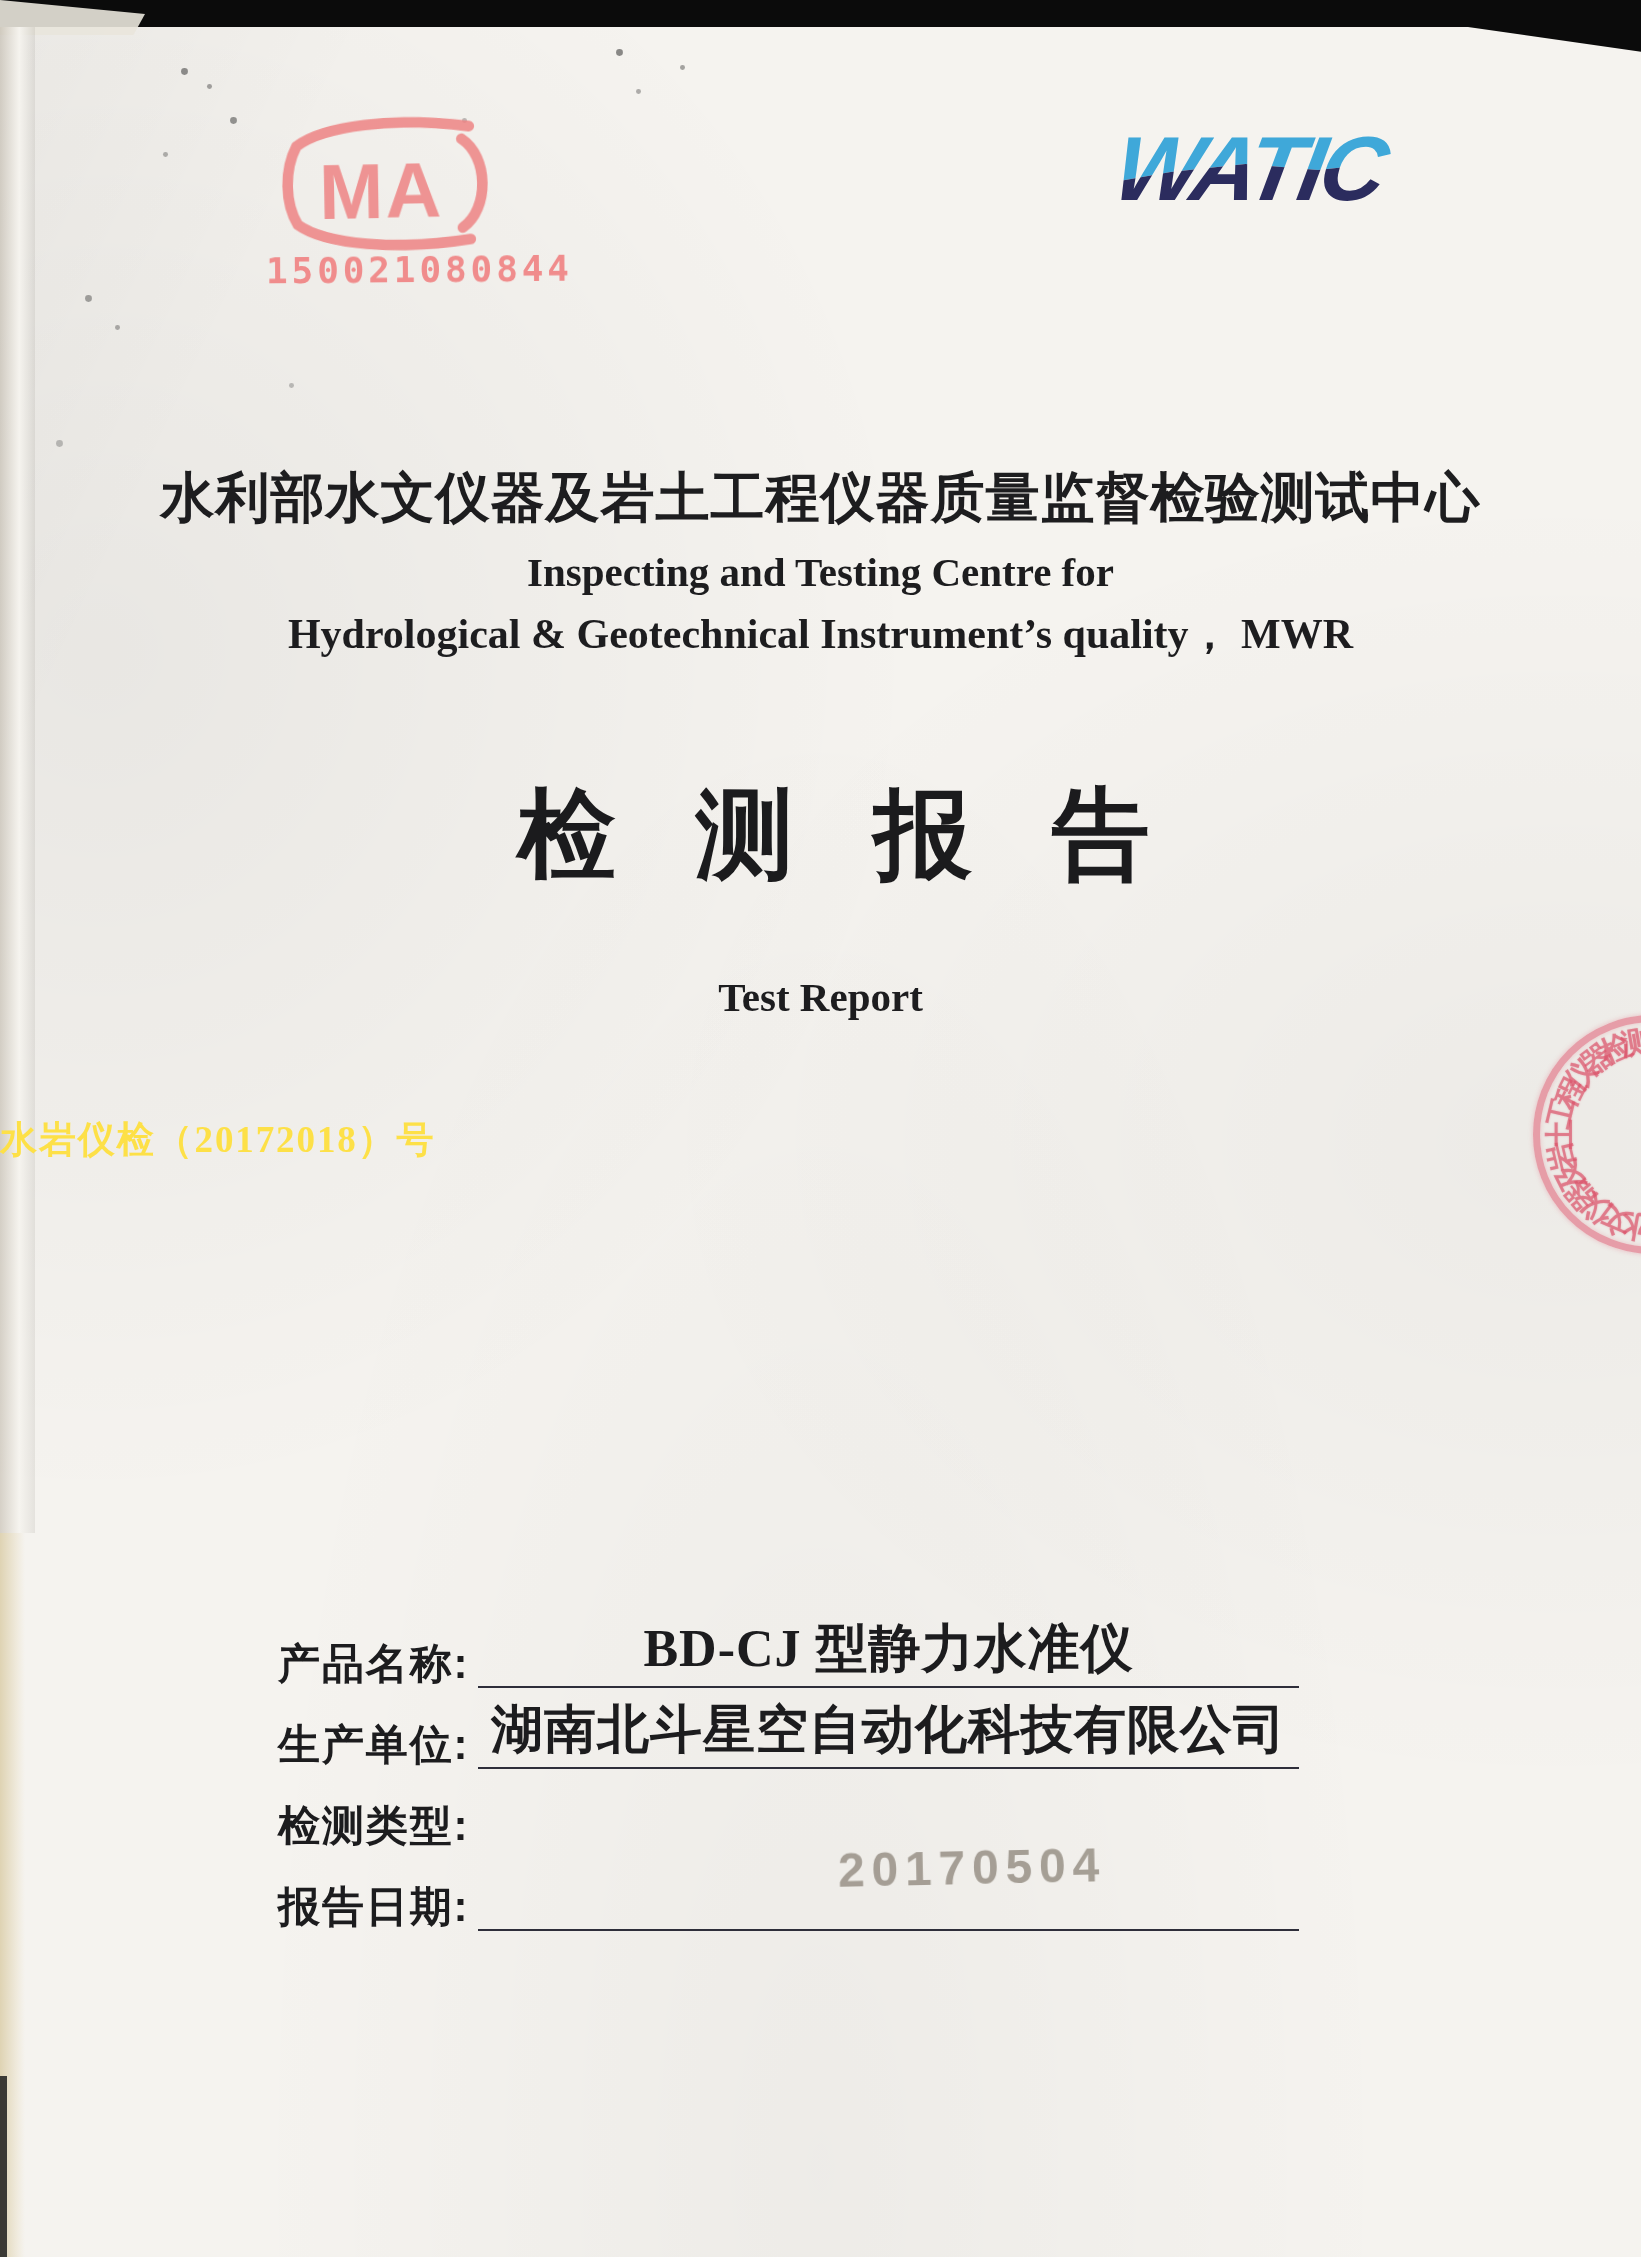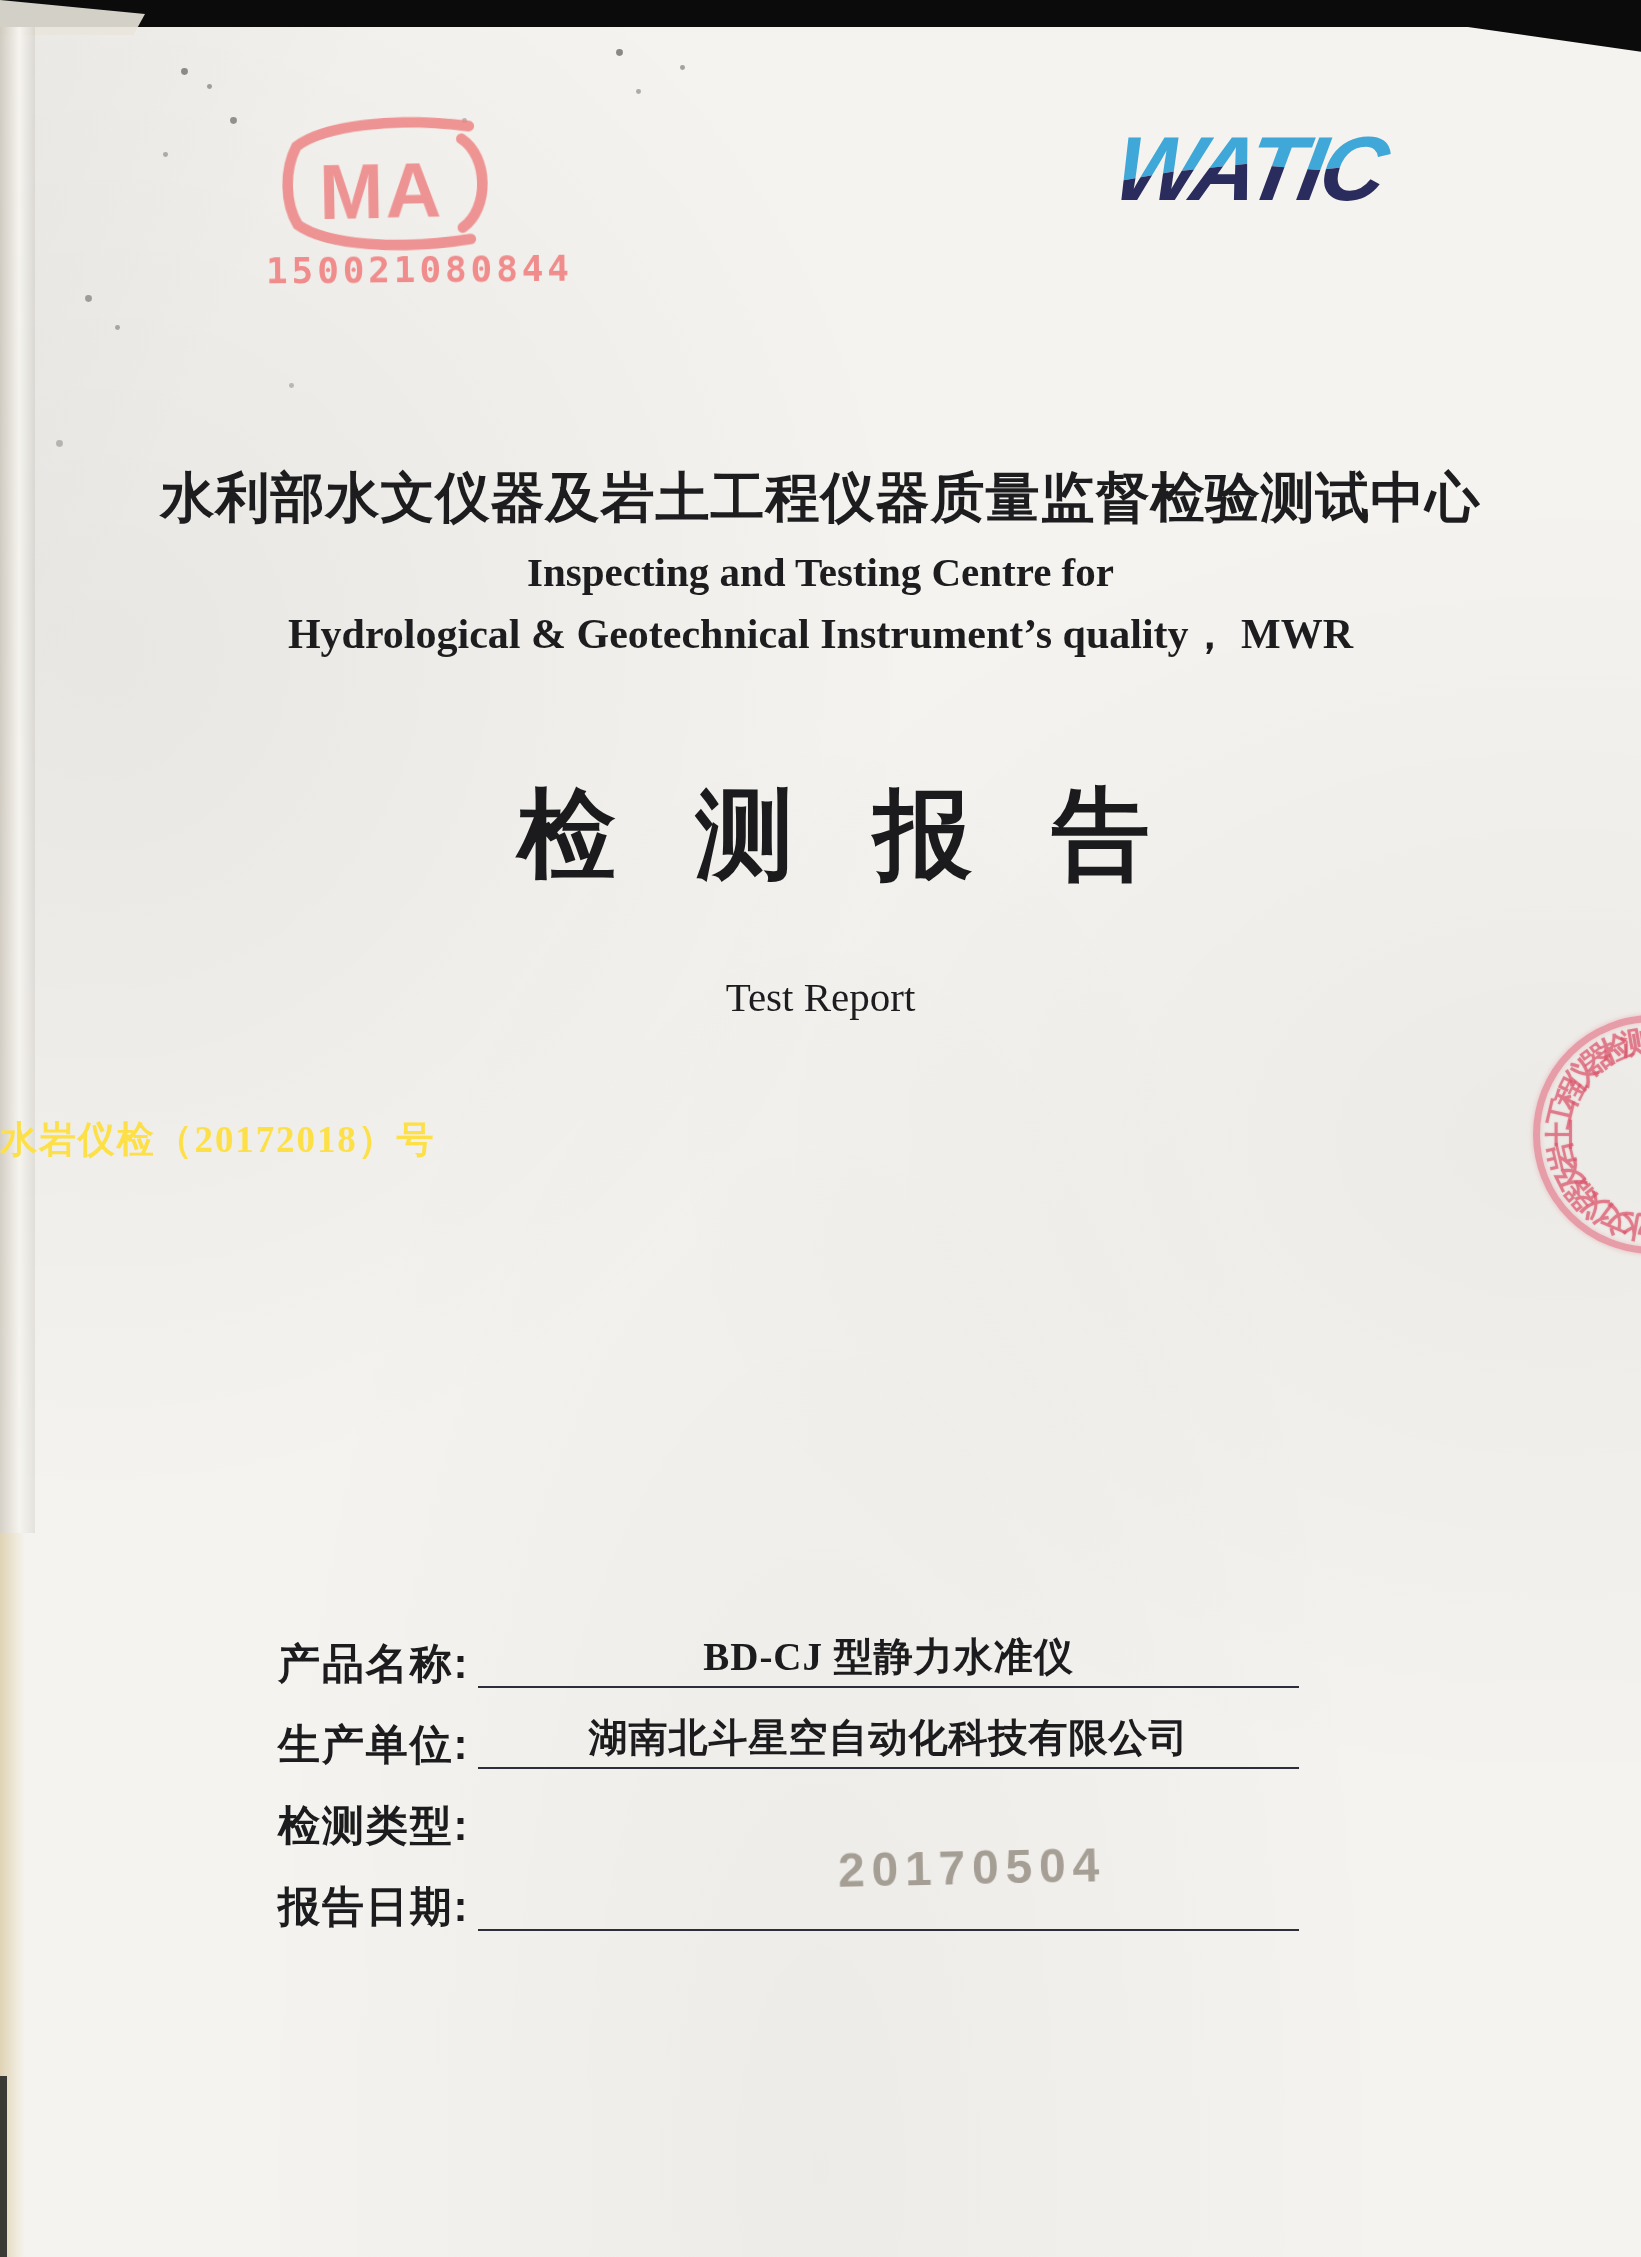--- a/index.html
+++ b/index.html
@@ -43,38 +43,38 @@
       font-size:91px;line-height:98px;letter-spacing:-3.9px;transform:skewX(-10deg);}
   .watic-top{color:#3fa8d9;clip-path:polygon(0 0,100% 0,100% 28%,75% 42%,55% 50%,35% 44%,15% 52%,0 62%);}
   .watic-bottom{color:#2b2c5e;clip-path:polygon(0 62%,15% 52%,35% 44%,55% 50%,75% 42%,100% 28%,100% 100%,0 100%);}
 
   .org-cn{position:absolute;left:0;right:0;top:462px;text-align:center;font-size:54px;font-weight:700;
       letter-spacing:1px;color:#1d1d1f;}
   .org-en1{position:absolute;left:0;right:0;top:548px;text-align:center;font-size:41px;font-weight:700;color:#1d1d1f;}
   .org-en2{position:absolute;left:0;right:0;top:606px;text-align:center;font-size:42px;font-weight:700;color:#1d1d1f;}
   .title-cn{position:absolute;left:0;right:0;top:770px;text-align:center;font-size:98px;font-weight:700;
       word-spacing:44px;letter-spacing:5.8px;color:#1b1b1d;padding-left:32px;}
-  .test-report{position:absolute;left:0;right:0;top:973px;text-align:center;font-size:41px;font-weight:400;color:#1d1d1f;}
+  .test-report{position:absolute;left:0;right:0;top:973px;text-align:center;font-size:41px;font-weight:700;color:#1d1d1f;}
   .report-no{position:absolute;left:0;right:0;top:1115px;text-align:left;font-size:37px;font-weight:600;
       letter-spacing:1.9px;color:#fde047;}
 
   
   .red-seal{position:absolute;left:1498px;top:980px;width:309px;height:309px;filter:blur(0.6px);}
   .red-seal-ring{position:absolute;left:35px;top:35px;right:35px;bottom:35px;border-radius:50%;
       border:7.7px solid rgba(224,92,114,.55);box-shadow:0 0 4.8px rgba(224,92,114,.35), inset 0 0 4.8px rgba(224,92,114,.3);}
   .red-seal-chars span{color:rgba(219,84,106,.6);font-size:30px;font-weight:bold;
       font-family:"Liberation Serif","DejaVu Serif",serif;text-shadow:0 0 1.9px rgba(219,84,106,.4);}
 
   
   .row{position:absolute;left:278px;width:1033px;height:50px;}
   .row .label{position:absolute;left:0;top:0;font-family:"Liberation Sans","DejaVu Sans",sans-serif;
       font-weight:bold;font-size:42px;color:#1c1c1e;letter-spacing:1.9px;}
   .row .field{position:absolute;left:200px;top:0;width:821px;height:50px;
       border-bottom:2.9px solid #2e2e3a;text-align:center;}
-  .row .value{position:absolute;left:0;right:0;bottom:1.9px;font-size:39px;font-weight:600;color:#1c1c1e;
+  .row .value{position:absolute;left:0;right:0;bottom:1.9px;font-size:52px;font-weight:600;color:#1c1c1e;
       letter-spacing:1px;}
   .row1{top:1636px;} .row2{top:1717px;} .row3{top:1798px;} .row4{top:1879px;}
   .date-stamp{position:absolute;left:838px;top:1840px;font-family:"Liberation Sans","DejaVu Sans",sans-serif;
       font-size:48px;font-weight:bold;letter-spacing:6.8px;color:#9b948a;opacity:.88;
       transform:rotate(-1.2deg);filter:blur(0.5px);}
 </style>
 </head>
 <body>
 
 <div class="scan">

